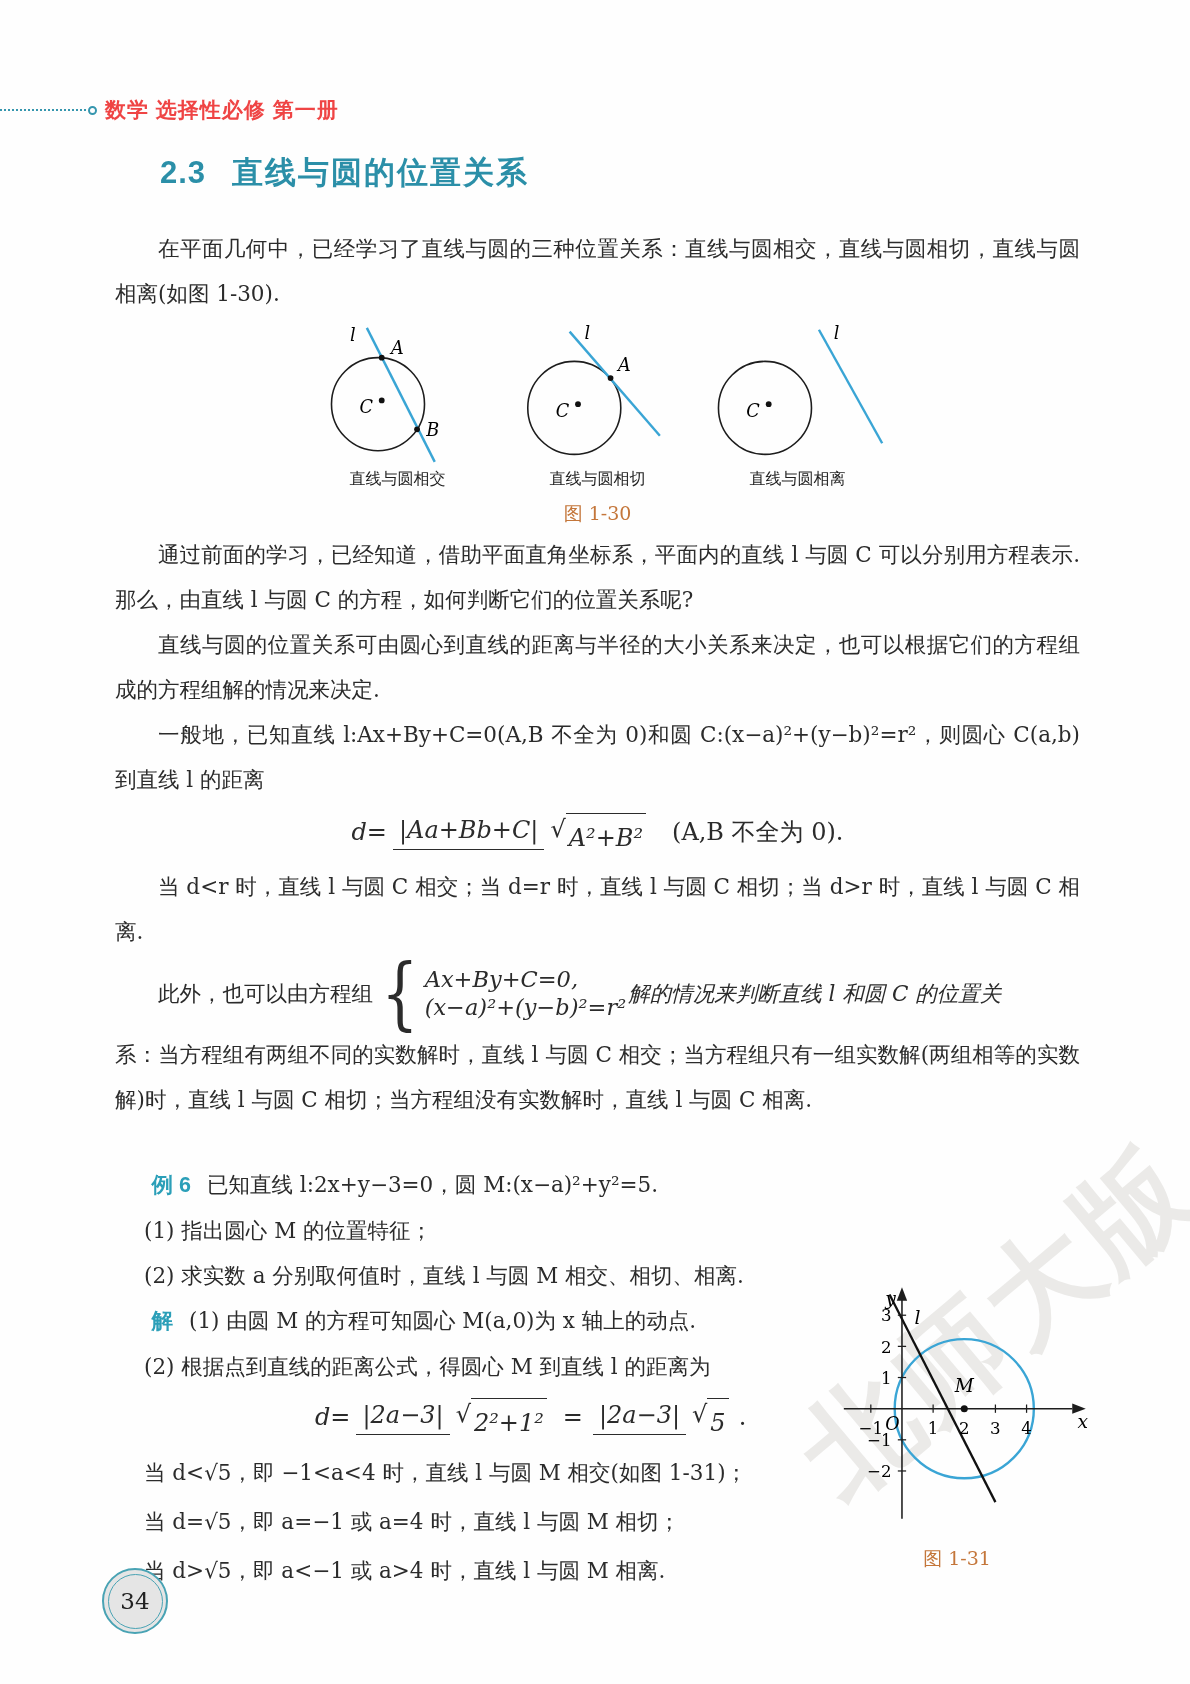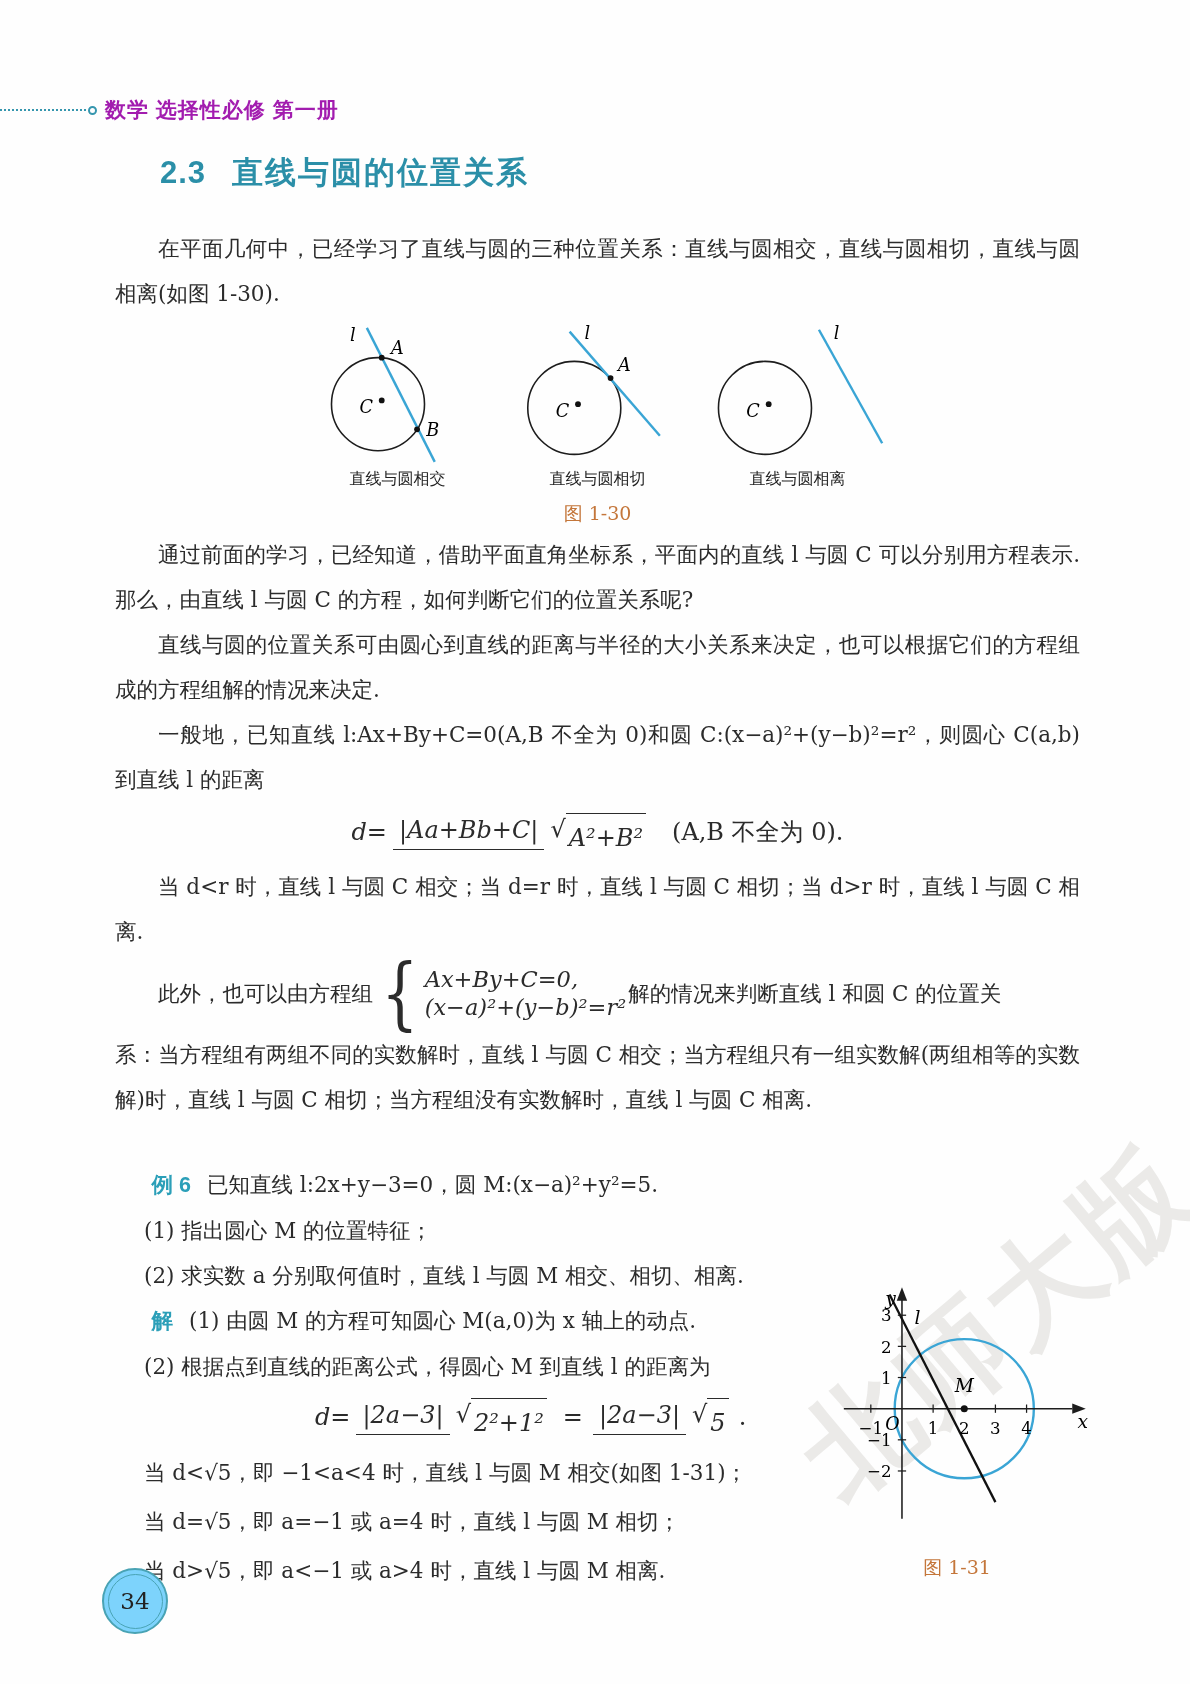--- a/index.html
+++ b/index.html
@@ -7,21 +7,21 @@
   .page {
     position:relative; width:1190px; height:1684px; margin:0 auto;
     background:#fefefe; overflow:hidden;
     font-family:"DejaVu Serif","Liberation Serif",serif;
     color:#2b2b2b;
   }
   
   .header { position:absolute; top:96px; left:0; display:flex; align-items:center; z-index:2; }
   .header .dotline { width:86px; border-top:2px dotted #3596ae; }
   .header .ring { width:9px; height:9px; border:2px solid #3596ae; border-radius:50%; margin:0 8px 0 2px; }
-  .header .book { font-family:"Liberation Sans",sans-serif; font-weight:700; font-size:21px; color:#a21caf; letter-spacing:1px; }
+  .header .book { font-family:"Liberation Sans",sans-serif; font-weight:700; font-size:21px; color:#ef4444; letter-spacing:1px; }
   
   .sec-title { position:absolute; top:152px; left:160px; z-index:2;
     font-family:"Liberation Sans",sans-serif; font-weight:700; font-size:31px; color:#2b8fa8; letter-spacing:2px; }
   .sec-title .num { margin-right:26px; letter-spacing:1px; }
   
   .main { position:absolute; top:226px; left:115px; width:965px; z-index:2;
     font-size:21.5px; line-height:45px; }
   .para { text-indent:2em; text-align:justify; }
   .para-noindent { text-indent:0; text-align:justify; }
   
@@ -41,36 +41,36 @@
   .sqrt .sign { font-style:normal; transform:translateY(1px); }
   .sqrt .arg { border-top:1.6px solid #2b2b2b; padding:9px 3px 0; }
   .formula .note { font-style:normal; margin-left:16px; }
   .formula .eq { margin:0 6px; font-style:normal; }
   
   .sysrow { display:flex; align-items:center; margin:4px 0 4px; }
   .sysrow .lead { text-indent:0; padding-left:2em; white-space:nowrap; }
   .system { display:inline-flex; align-items:center; margin:0 2px; }
   .system .brace { font-size:78px; font-weight:100; line-height:0.9; transform:scaleX(0.75); font-style:normal; }
   .system .eqs { display:flex; flex-direction:column; font-style:italic; font-size:22.5px; line-height:1.25; }
-  .sysrow .after { white-space:nowrap; }
+  .sysrow .after { white-space:nowrap;font-style:italic; }
   
   .gap { height:40px; }
   .exline { padding-left:1.7em; text-align:justify; }
   .exlabel, .sollabel { font-family:"Liberation Sans",sans-serif; font-weight:700; color:#2b9fb8; margin-right:16px; }
   .item { padding-left:1.35em; }
   .solwrap { position:relative; }
   .solwrap .soltext { width:700px; }
   .formula.small { justify-content:flex-start; padding-left:200px; width:700px; margin:6px 0 8px; }
   .cline { padding-left:1.35em; line-height:49px; }
   
   .fig31 { position:absolute; top:-16px; right:-12px; width:270px; text-align:center; }
-  .fig31 .figcap { margin-top:9px; }
+  .fig31 .figcap { margin-top:0; }
   
   .badge { position:absolute; left:102px; top:1568px; width:66px; height:66px; border:2px solid #49a3b4; border-radius:50%;
-    display:flex; align-items:center; justify-content:center; z-index:2; background:#7dd3fc; }
+    display:flex; align-items:center; justify-content:center; z-index:2; background:#e5e5e5; }
   .badge .inner { width:55px; height:55px; border:1.6px solid #49a3b4; border-radius:50%; display:flex; align-items:center; justify-content:center;
     font-size:23px; color:#222; }
   
   .watermark { position:absolute; left:818px; top:1398px; z-index:1;
     font-size:112px; letter-spacing:6px; color:rgba(170,163,155,0.22);
     font-family:"DejaVu Serif",serif; font-weight:700;
     transform:rotate(-40deg); transform-origin:0 50%; white-space:nowrap; }
   
   text { font-family:"DejaVu Serif",serif; }
   .it { font-style:italic; }

